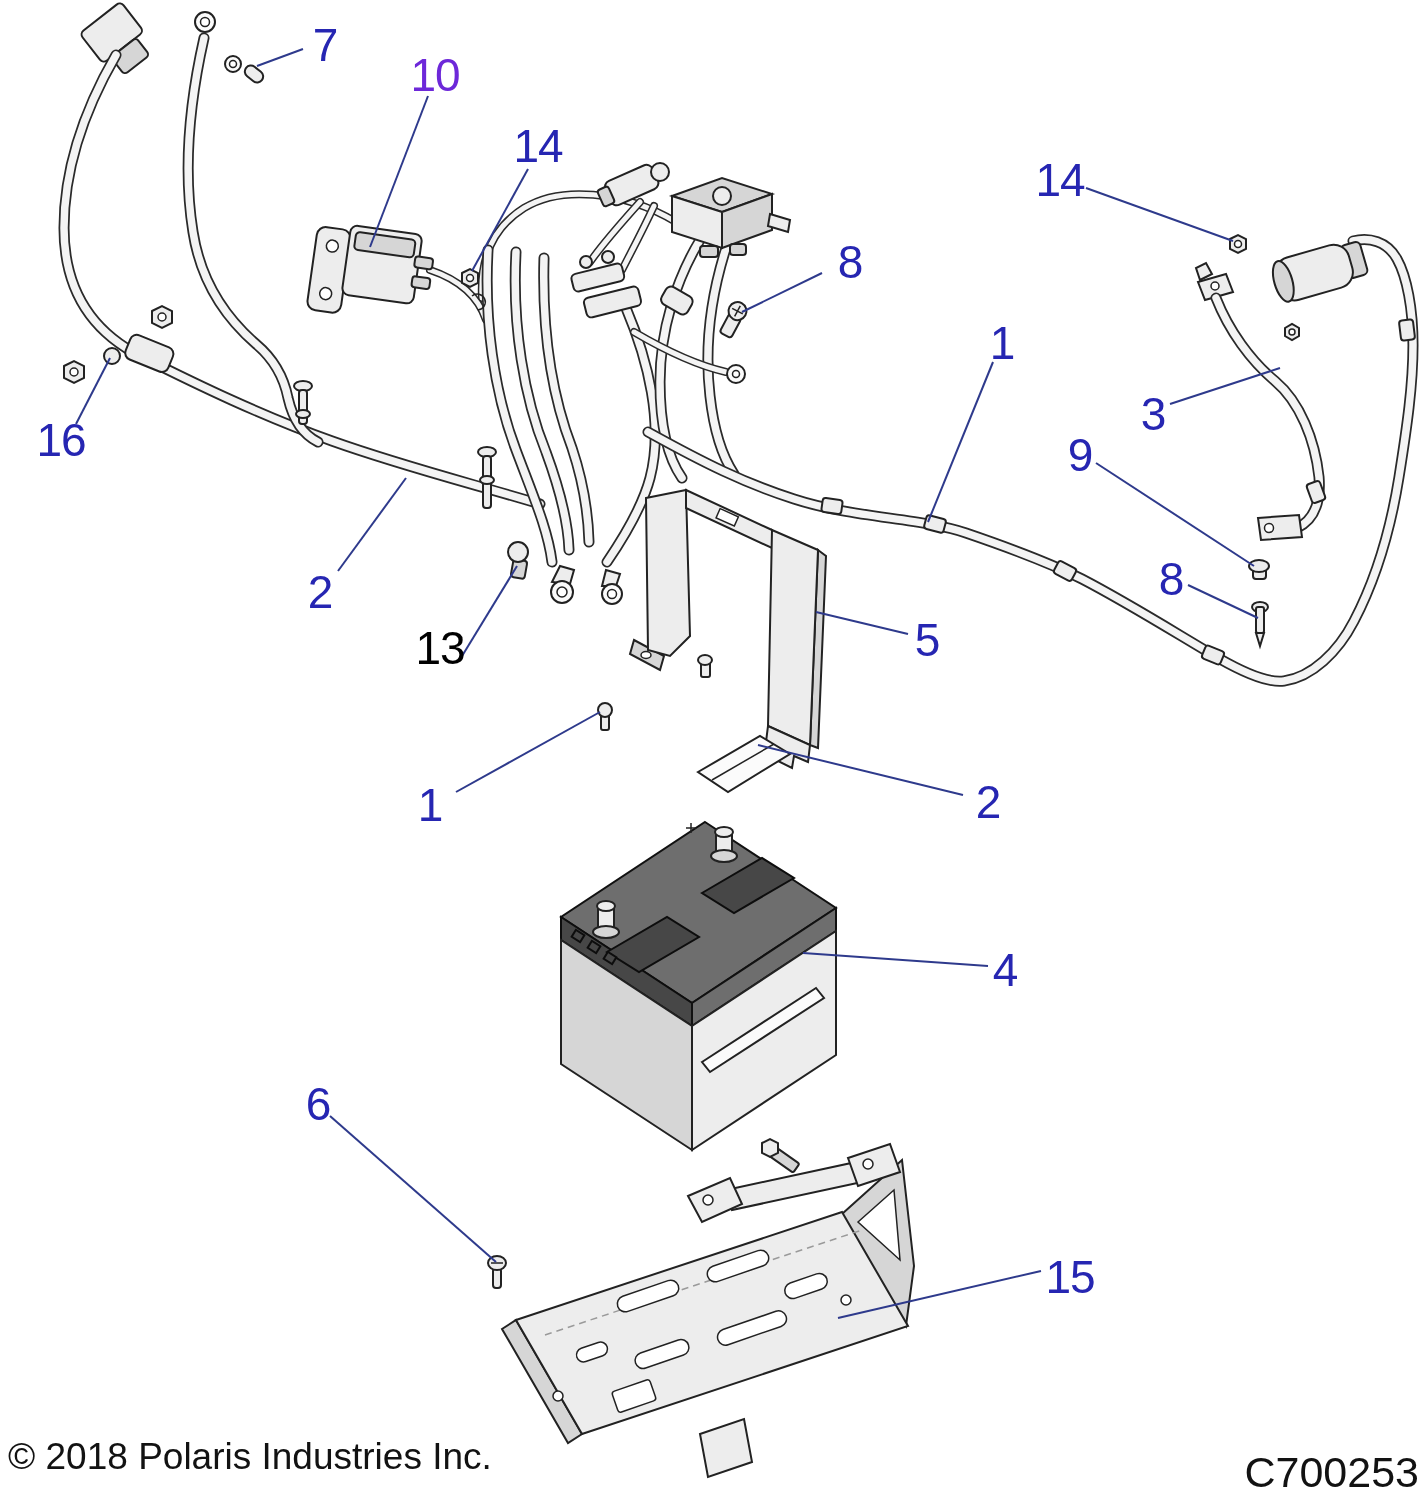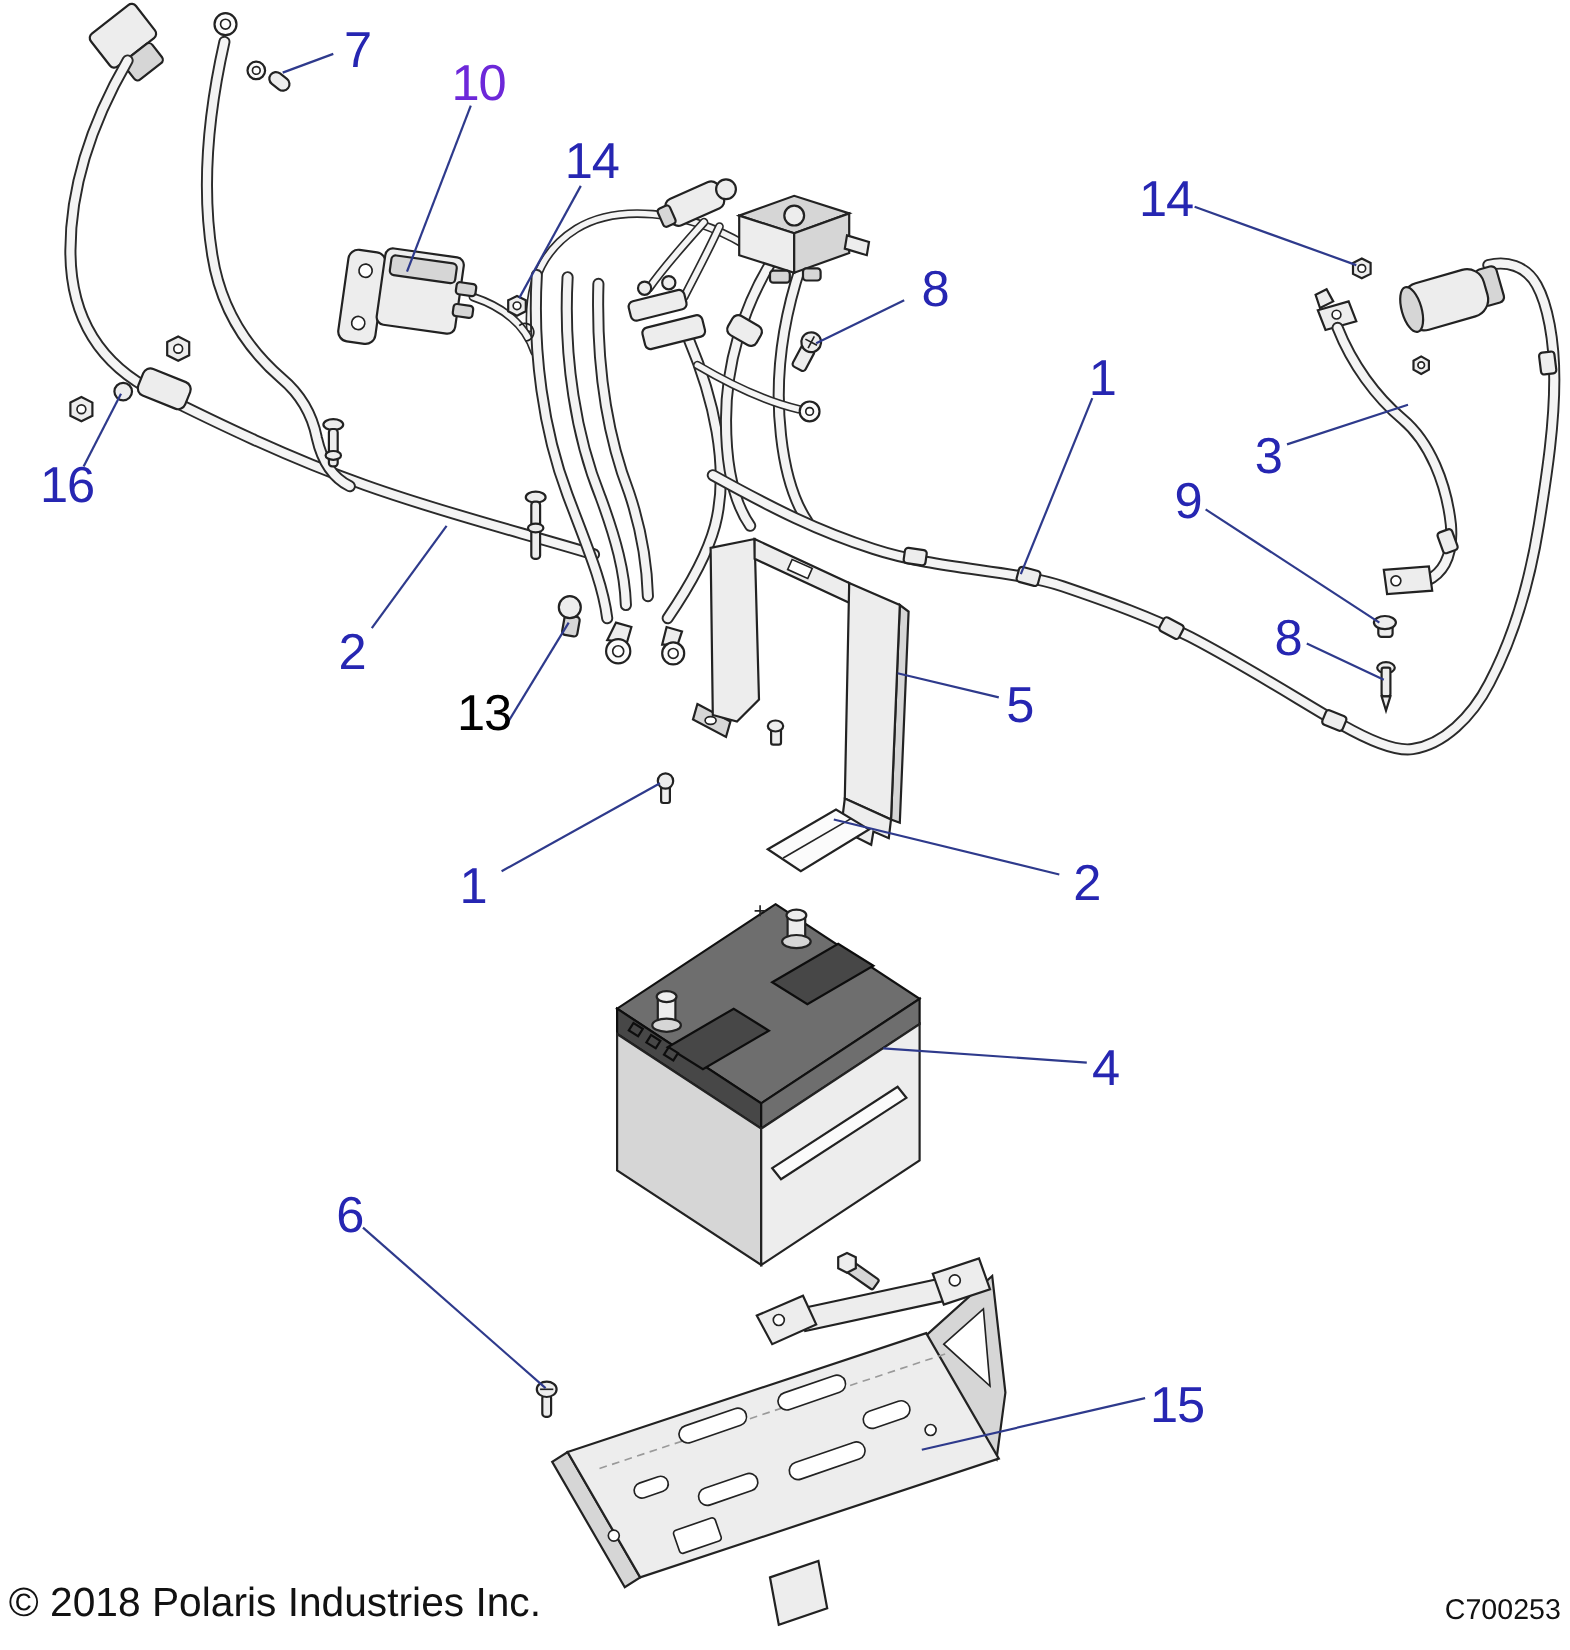--- a/index.html
+++ b/index.html
@@ -3,21 +3,21 @@
 <meta charset="utf-8">
 <style>
   html,body{margin:0;padding:0;background:#fff;}
   #stage{position:relative;width:1427px;height:1500px;background:#ffffff;overflow:hidden;
          font-family:"Liberation Sans",sans-serif;}
   #artwork,#leader-svg{position:absolute;left:0;top:0;width:1427px;height:1500px;}
   #leader-svg{pointer-events:none;}
   .callout{position:absolute;transform:translate(-50%,-50%);
            font:400 46px "Liberation Sans",sans-serif;line-height:1;letter-spacing:-1px;}
   .footer-copyright{position:absolute;left:8px;top:1436px;font-size:37px;color:#121212;}
-  .footer-code{position:absolute;right:8px;top:1448px;font-size:26px;color:#121212;}
+  .footer-code{position:absolute;right:8px;top:1448px;font-size:43px;color:#121212;}
   
   .tube-o{fill:none;stroke:#2a2a2a;stroke-width:11;stroke-linecap:round;}
   .tube-i{fill:none;stroke:#f4f4f4;stroke-width:7.5;stroke-linecap:round;}
   .wire-o{fill:none;stroke:#2a2a2a;stroke-width:8;stroke-linecap:round;}
   .wire-i{fill:none;stroke:#f4f4f4;stroke-width:5;stroke-linecap:round;}
   .pl{fill:#ededed;stroke:#222;stroke-width:2;}
   .pm{fill:#d6d6d6;stroke:#222;stroke-width:2;}
   .pw{fill:#fbfbfb;stroke:#222;stroke-width:2;}
   .pd{fill:#6e6e6e;stroke:#111;stroke-width:2;}
   .pdd{fill:#474747;stroke:#0d0d0d;stroke-width:2;}

